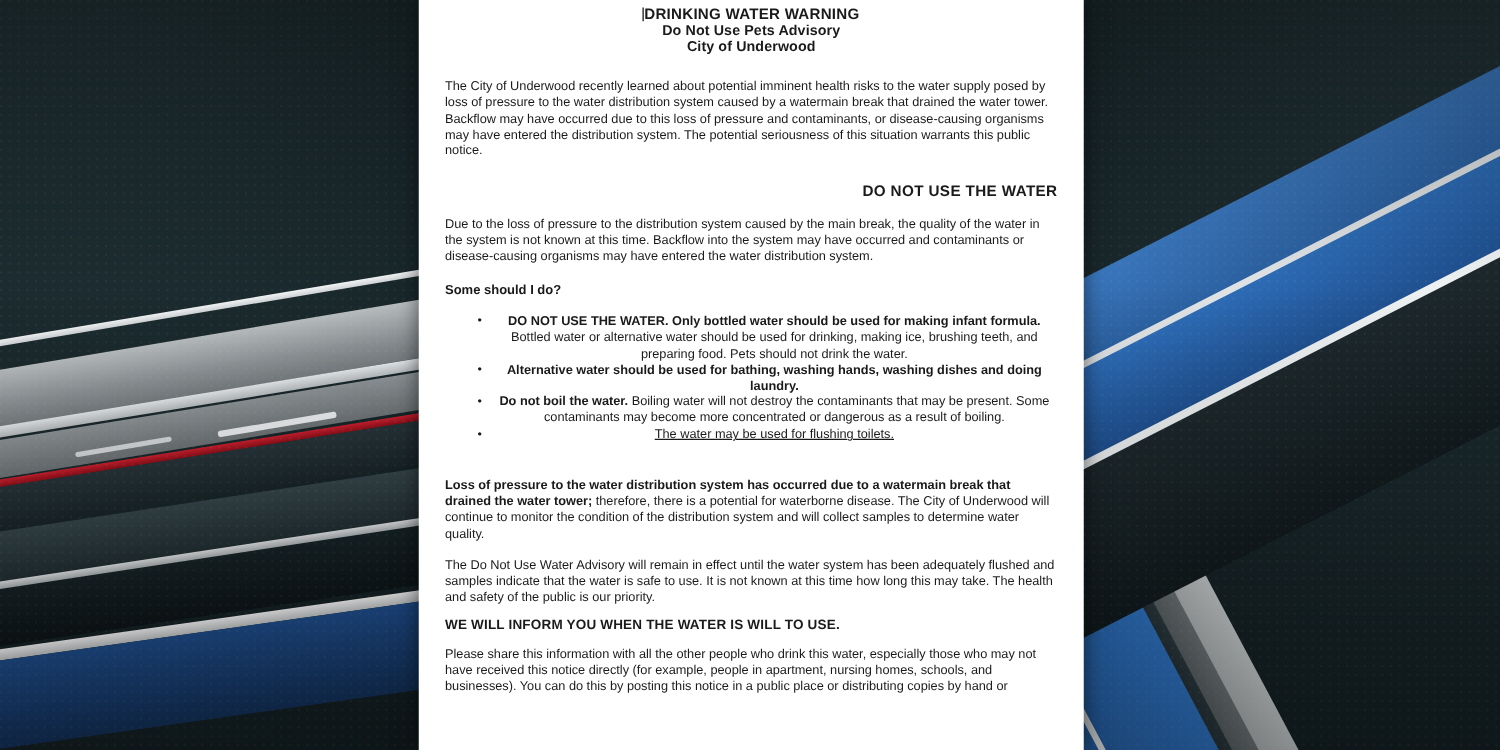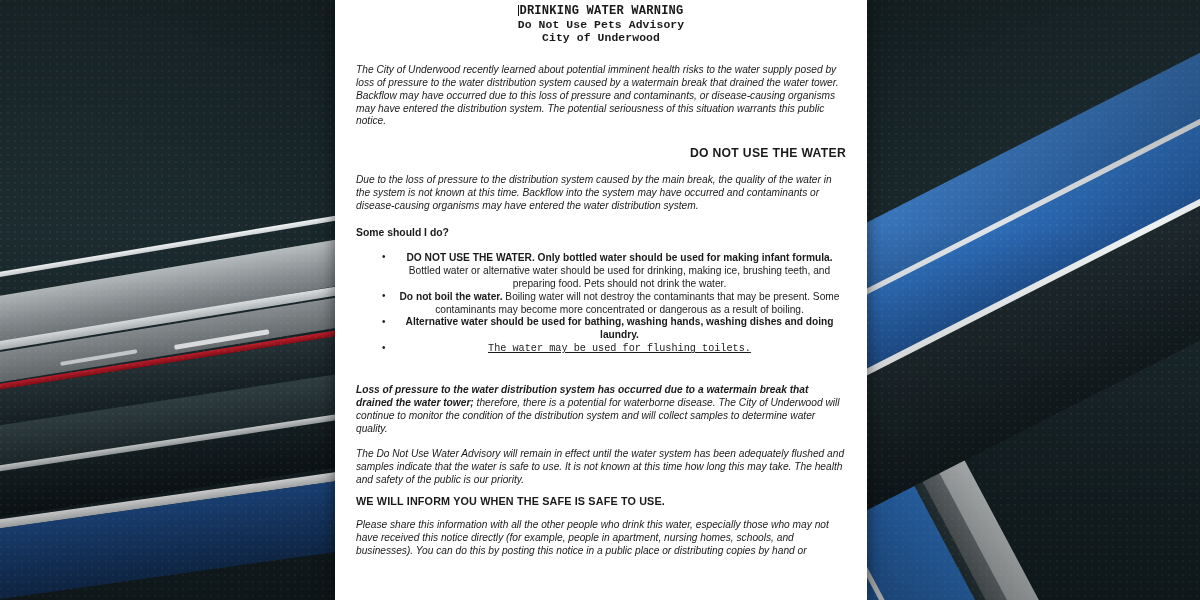--- a/index.html
+++ b/index.html
@@ -58,37 +58,37 @@
     width:532px;
     padding:5px 21px 0 21px;
     color:#1a1a1a;
     font-size:10.2px;
     line-height:12.9px;
     -webkit-font-smoothing:none;
   }
 
   .tcenter { text-align:center; }
   .b  { font-weight:bold; }
-  .u  { text-decoration:underline;font-family:Liberation Mono, monospace; }
-
-  .title-line { font-weight:bold; font-size:11.4px; line-height:13.6px; letter-spacing:.1px;font-family:Liberation Mono, monospace; }
+  .u  { text-decoration:underline; }
+
+  .title-line { font-weight:bold; font-size:11.4px; line-height:13.6px; letter-spacing:.1px; }
   .title-line.t1 { font-size:12.1px; letter-spacing:.2px; }
 
   .caret {
     display:inline-block; width:1px; height:11px;
     background:#111; vertical-align:-2px;
     margin-right:0px;
   }
 
   .h-center {
     text-align:right; font-weight:bold;
     font-size:12.2px; line-height:14px; letter-spacing:.3px;
   }
 
-  p.para { margin:0;font-style:italic; }
+  p.para { margin:0; }
   .sp-8  { height:8px; }
   .sp-12 { height:12px; }
   .sp-14 { height:14px; }
   .sp-18 { height:18px; }
 
   .qhead { font-weight:bold; font-size:10.4px; }
 
   ul.blist { list-style:none; margin:0; padding:0; }
   ul.blist > li {
     position:relative;
@@ -189,24 +189,24 @@
 
     <div class="qhead">Some should I do?</div>
 
     <div class="sp-12"></div>
 
     <ul class="blist">
       <li>
         <span class="b">DO NOT USE THE WATER. Only bottled water should be used for making infant formula.</span><span> Bottled water or alternative water should be used for drinking, making ice, brushing teeth, and preparing food.  Pets should not drink the water.</span>
       </li>
       <li>
+        <span class="b">Alternative water should be used for bathing, washing hands, washing dishes and doing laundry.</span>
+      </li>
+      <li>
         <span class="b">Do not boil the water.</span><span>  Boiling water will not destroy the contaminants that may be present.  Some contaminants may become more concentrated or dangerous </span><span class="squiggle">as a result of</span><span> boiling.</span>
-      </li>
-      <li>
-        <span class="b">Alternative water should be used for bathing, washing hands, washing dishes and doing laundry.</span>
       </li>
       <li>
         <span class="u">The water may be used for flushing toilets.</span>
       </li>
     </ul>
 
     <div class="sp-14"></div>
 
 
     <div class="sp-14"></div>
@@ -214,20 +214,20 @@
     <p class="para">
       <span class="b">Loss of pressure to the water distribution system has occurred due to a watermain break that drained the water tower;</span><span> therefore, there is a potential for waterborne disease.   The City of Underwood will continue to monitor the condition of the distribution system and will collect samples to determine water quality.</span>
     </p>
 
     <div class="sp-12"></div>
 
     <p class="para">The Do Not Use Water Advisory will remain in effect until the water system has been adequately flushed and samples indicate that the water is safe to use. It is not known at this time how long this may take. The health and safety of the public is our priority.</p>
 
     <div class="sp-8"></div>
 
-    <div class="wide-strong" style="font-size:10.8px;">WE WILL INFORM YOU WHEN THE SAFE IS SAFE TO USE.</div>
+    <div class="wide-strong" style="font-size:10.8px;">WE WILL INFORM YOU WHEN THE WATER IS WILL TO USE.</div>
 
     <div class="sp-12"></div>
 
     <p class="para">Please share this information with all the other people who drink this water, especially those who may not have received this notice directly (for example, people in apartment, nursing homes, schools, and businesses).  You can do this by posting this notice in a public place or distributing copies by hand or</p>
 
   </div>
 </div>
 
 </body></html>

